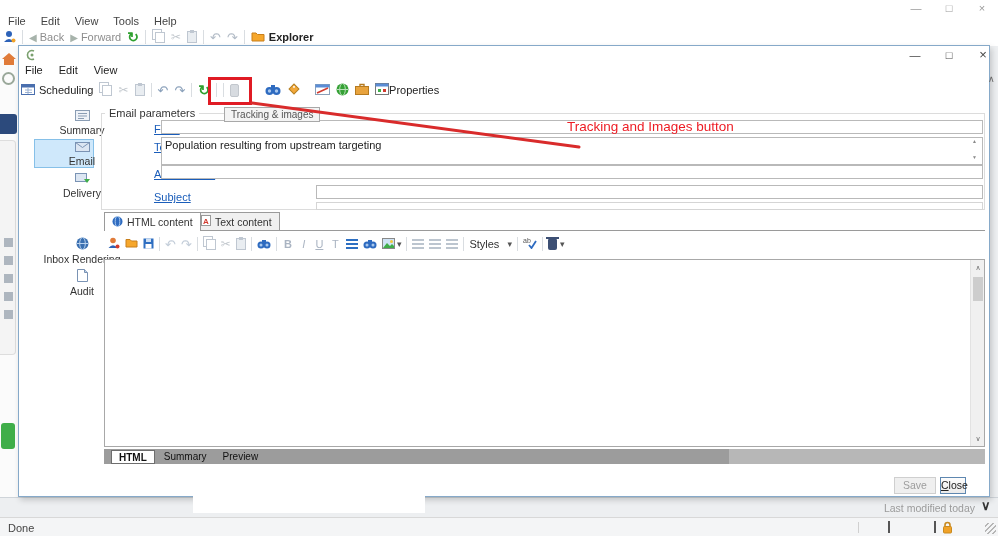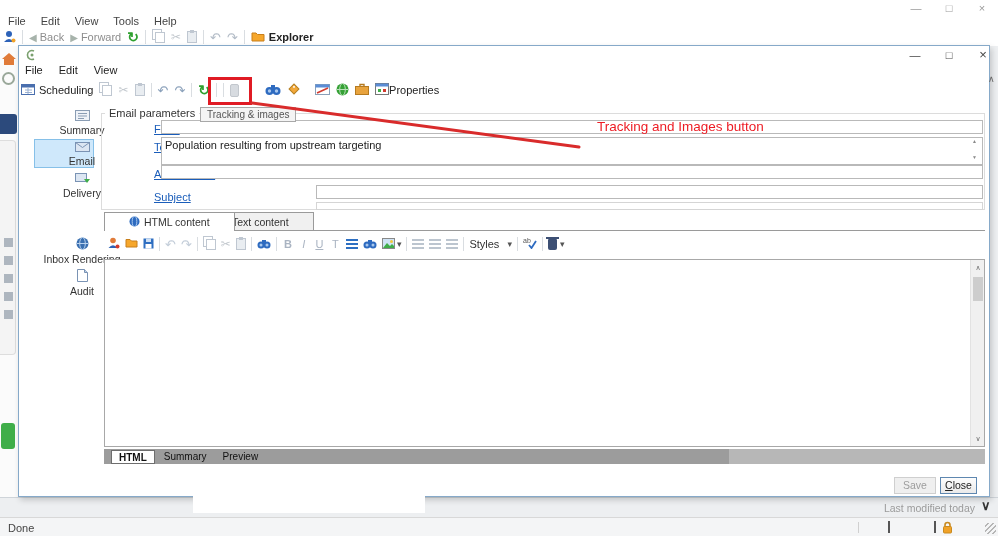--- a/index.html
+++ b/index.html
@@ -23,21 +23,21 @@
   .dialog { position: absolute; left: 18px; top: 45px; width: 972px; height: 452px;
     background: #fff; border: 1px solid #86a9c9; box-shadow: 2px 3px 6px rgba(0,0,0,.18); z-index: 10; }
 
   
   .side-item { position: absolute; left: 13px; width: 100px; text-align: center; color: #333; cursor: default; }
   .side-item .lbl { display: block; font-size: 10.5px; margin-top: 1px; }
   .side-sel { position: absolute; left: 15px; width: 60px; height: 29px; background: #cfe8fb; border: 1px solid #86c0e8; }
 
   
   .ctab { position: absolute; top: 166px; height: 18px; display: flex; align-items: center; gap: 4px;
-    padding: 0 24px; font-size: 10.5px; border: 1px solid #9a9a9a; border-bottom: none; background: #f0f0f0; }
+    padding: 0 7px; font-size: 10.5px; border: 1px solid #9a9a9a; border-bottom: none; background: #f0f0f0; }
   .ctab.active { background: #fff; height: 19px; z-index: 2; }
 
   .vtab { height: 14px; line-height: 14px; padding: 0 7px; font-size: 10px; color: #111; }
   .vtab.active { background: #fff; border: 1px solid #6e6e6e; font-weight: bold; }
 
   .btn { position: absolute; height: 17px; font-size: 10.5px; text-align: center; line-height: 15px;
     border: 1px solid #8f8f8f; background: linear-gradient(#fdfdfd,#eaeaea); color: #222; }
   .btn.disabled { border-color: #cfcfcf; background: #efefef; color: #9d9d9d; }
   .btn-close { border-color: #5e87b0; }
   .btn-close::first-letter { text-decoration: underline; }
@@ -234,26 +234,26 @@
             <rect x="3" y="6" width="3" height="3" fill="#3fae49"></rect>
             <rect x="8" y="6" width="3" height="3" fill="#d23b2f"></rect>
           </svg>
       </span>
       <span style="color:#222">Properties</span>
     </span>
   </div>
 
   <span class="redbox" style="left:189px;top:31px;width:44px;height:28px"></span>
 
-  <span class="tooltip" style="left:181px;top:61px">Tracking &amp; images</span>
+  <span class="tooltip" style="left:205px;top:61px">Tracking &amp; images</span>
 
   <svg class="abs" style="left:0;top:0;pointer-events:none;z-index:45" width="970" height="450">
     <line x1="233" y1="57" x2="560" y2="101" stroke="#d92b2b" stroke-width="3" stroke-linecap="round"></line>
   </svg>
-  <span class="annotation-text" style="left:578px;top:73px">Tracking and Images button</span>
+  <span class="annotation-text" style="left:548px;top:73px">Tracking and Images button</span>
 
   <span class="side-sel" style="top:93px"></span>
 
   <div class="side-item" style="top:64px">
     <span><svg width="15" height="11">
           <rect x="0.5" y="0.5" width="14" height="10" fill="#eef2f8" stroke="#8a9db4"></rect>
           <path d="M3 3.5 h9 M3 6 h9 M3 8.5 h6" stroke="#8a9db4" stroke-width="1"></path>
         </svg></span>
     <span class="lbl">Summary</span>
   </div>
@@ -401,21 +401,21 @@
 
   <div class="abs" style="left:85px;top:403px;width:625px;height:15px;background:#9c9c9c"></div>
   <div class="abs" style="left:710px;top:403px;width:256px;height:15px;background:#b7b7b7"></div>
   <div class="row" style="left:92px;top:403px;height:15px;gap:2px;z-index:3">
     <span class="vtab active">HTML</span>
     <span class="vtab">Summary</span>
     <span class="vtab">Preview</span>
   </div>
 
   <button class="btn disabled" style="left:875px;top:431px;width:42px">Save</button>
-  <button class="btn btn-close" style="left:921px;top:431px;width:37px">Close</button>
+  <button class="btn btn-close" style="left:921px;top:431px;width:26px">Close</button>
 </div>
 
 <div class="abs" style="left:0;top:497px;width:998px;height:20px;background:#edeff1;border-top:1px solid #cfd4d9">
   <span class="abs" style="right:23px;top:4px;color:#9b9b9b;font-size:10.5px">Last modified today</span>
 </div>
 <span class="abs glyph" style="left:981px;top:498px;font-size:13px;font-weight:bold;color:#333;z-index:72">∨</span>
 
 <div class="abs" style="left:193px;top:481px;width:232px;height:32px;background:#fff;z-index:60"></div>
 
 <div class="statusbar">

